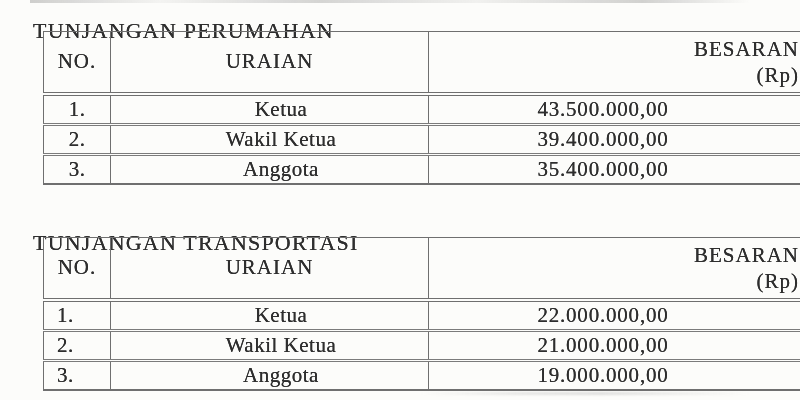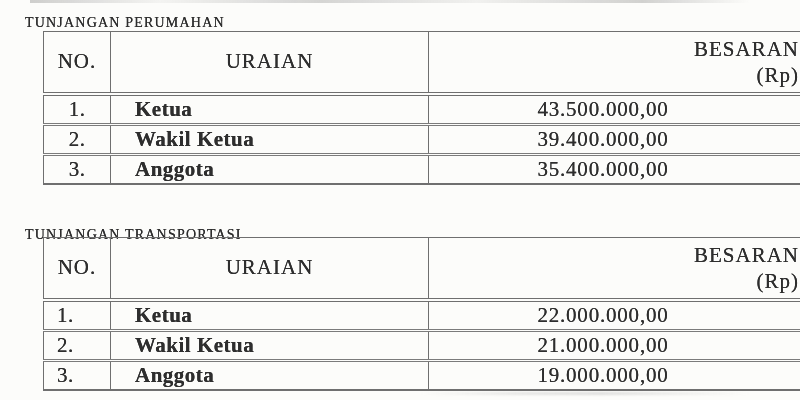--- a/index.html
+++ b/index.html
@@ -9,22 +9,22 @@
     height: 400px;
     position: relative;
     overflow: hidden;
     background: #fcfcfa;
     color: #2e2e2e;
     font-family: "Liberation Serif", "DejaVu Serif", serif;
   }
 
   .title {
     position: absolute;
-    margin: 8px;
-    font-size: 14px;
+    margin: 16px;
+    font-size: 22px;
     font-weight: normal;
     letter-spacing: 1.2px;
     line-height: 22px;
     white-space: nowrap;
     text-shadow: 0 0 0.6px #2e2e2e;
   }
   .title1 { top: 4px;  left: 17px; }
   .title2 { top: 216px; left: 17px; }
 
   table.tbl {
@@ -60,21 +60,21 @@
   .th-besaran .line { display: block; line-height: 26px; text-align: right; }
 
   .tbl tbody td {
     height: 25px;
     line-height: 25px;
     border-bottom: 3px double #7b7b7b;
   }
   .tbl tbody tr:last-child td { border-bottom: 2px solid #6f6f6f; }
 
   td.no      { text-align: center; }
-  td.uraian  { text-align: left;  padding-left: 24px; font-weight: bold; }
+  td.uraian  { text-align: center;  padding-left: 24px; }
   td.besaran { text-align: center; padding-right: 24px; letter-spacing: 0.8px; }
   .tbl2 td.no { text-align: left; padding-left: 13px; }
 
   
   .scan-top {
     position: absolute; top: 0; left: 30px; width: 720px; height: 3px;
     background: linear-gradient(90deg,
       rgba(110,110,110,.32) 0%, rgba(110,110,110,.06) 18%,
       rgba(110,110,110,.28) 40%, rgba(110,110,110,.08) 62%,
       rgba(110,110,110,.30) 85%, rgba(110,110,110,0) 100%);

